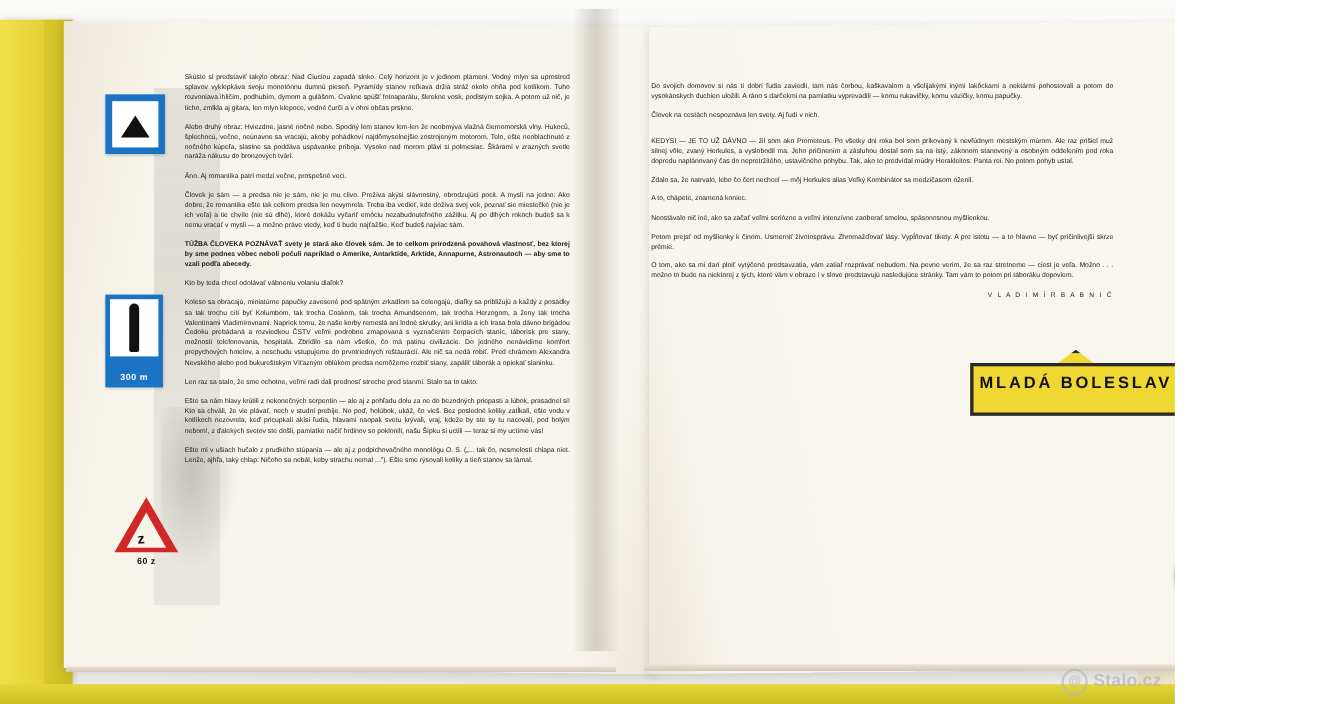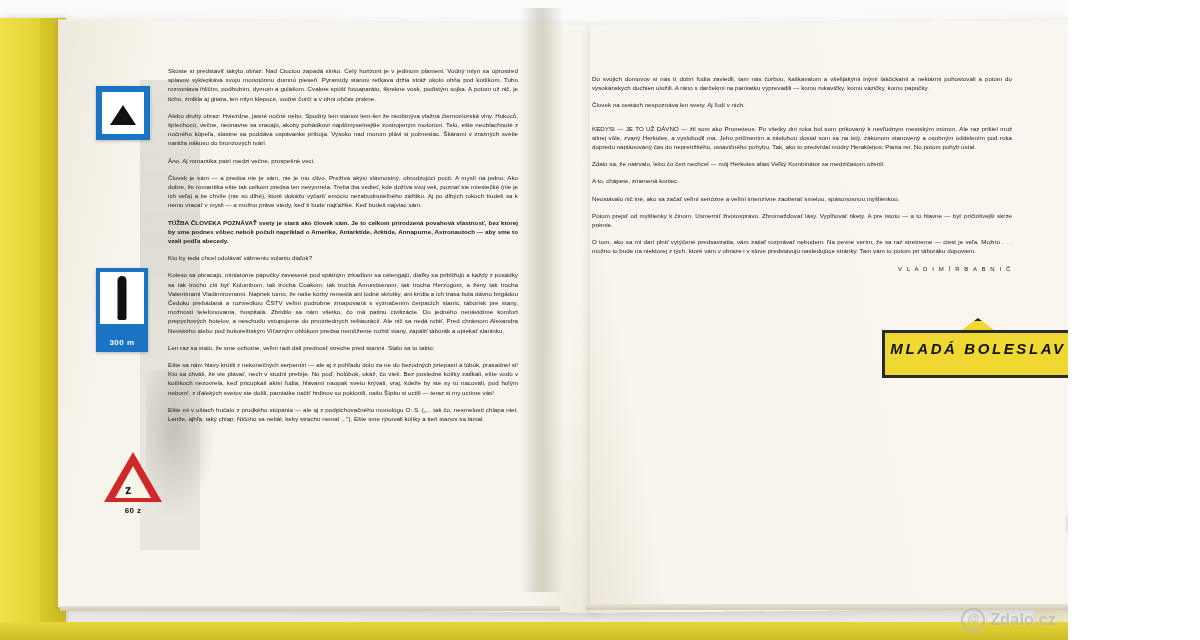--- a/index.html
+++ b/index.html
@@ -336,21 +336,20 @@
   }
 
   
   .shield {
     position: absolute;
     left: 882px;
     top: 318px;
     width: 192px;
     height: 60px;
     z-index: 5;
-    font-style: italic;
   }
   .shield .body {
     position: absolute;
     left: 0;
     top: 12px;
     width: 192px;
     height: 48px;
     background: #f0d832;
     border: 3px solid #2a2a2a;
     box-sizing: border-box;
@@ -508,15 +507,15 @@
   </div>
 
   <div class="shield">
     <div class="peak"></div>
     <div class="body"></div>
     <div class="txt">MLADÁ BOLESLAV</div>
   </div>
 
   <div class="watermark">
     <div class="wm-circle">@</div>
-    <div class="wm-text">Zdalo.cz</div>
+    <div class="wm-text">Stalo.cz</div>
   </div>
 </div>
 
 </body></html>

